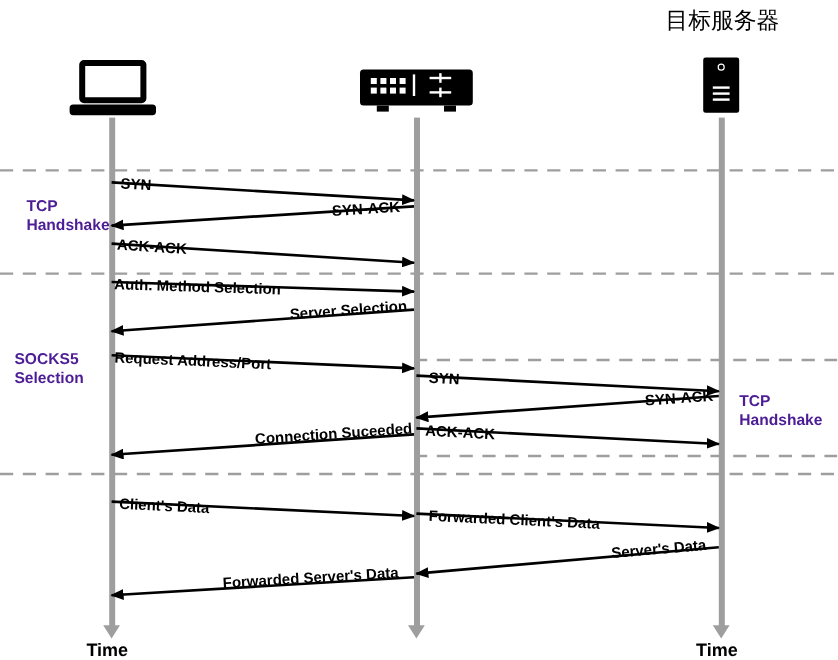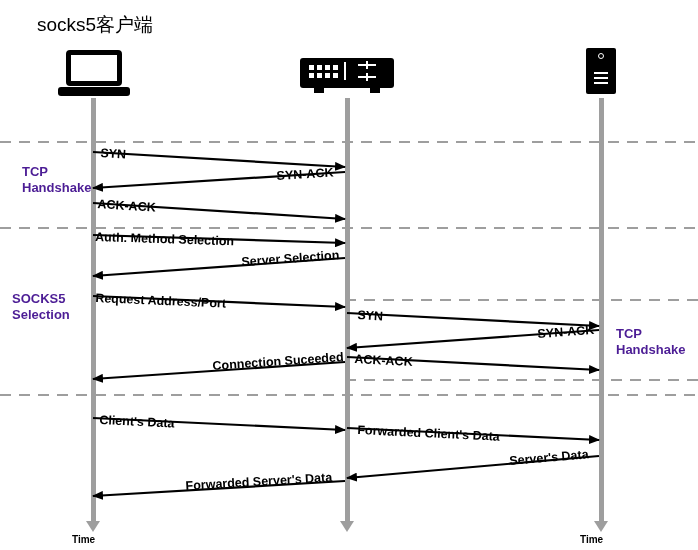--- a/index.html
+++ b/index.html
@@ -30,21 +30,21 @@
   .lifeline-arrow {
     position: absolute;
     width: 0;
     height: 0;
     border-left: 7px solid transparent;
     border-right: 7px solid transparent;
     border-top: 11px solid #9e9e9e;
   }
   .time-label {
     position: absolute;
-    font-size: 10px;
+    font-size: 15px;
     font-weight: bold;
     color: #000;
   }
   .phase-label {
     position: absolute;
     font-size: 13px;
     font-weight: bold;
     color: #4c1d95;
     line-height: 16px;
     white-space: pre-line;
@@ -142,21 +142,21 @@
     width: 14px;
     height: 2px;
     background: #fff;
   }
 </style>
 </head>
 <body>
 
 <div id="stage">
 
-  <div class="node-title" style="left:0px; top:12px; width:190px;">socks5客户端</div>
+  <div class="node-title" style="left:512px; top:4px; width:180px;">目标服务器</div>
 
   <div class="laptop" style="left:58px; top:50px; width:72px; height:46px;">
     <div class="screen"></div>
     <div class="base"></div>
   </div>
 
   <div class="router" style="left:300px; top:52px; width:94px; height:42px;">
     <div class="body"></div>
     <div class="slot" style="left:9px; top:13px; width:5px; height:5px;"></div>
     <div class="slot" style="left:17px; top:13px; width:5px; height:5px;"></div>

